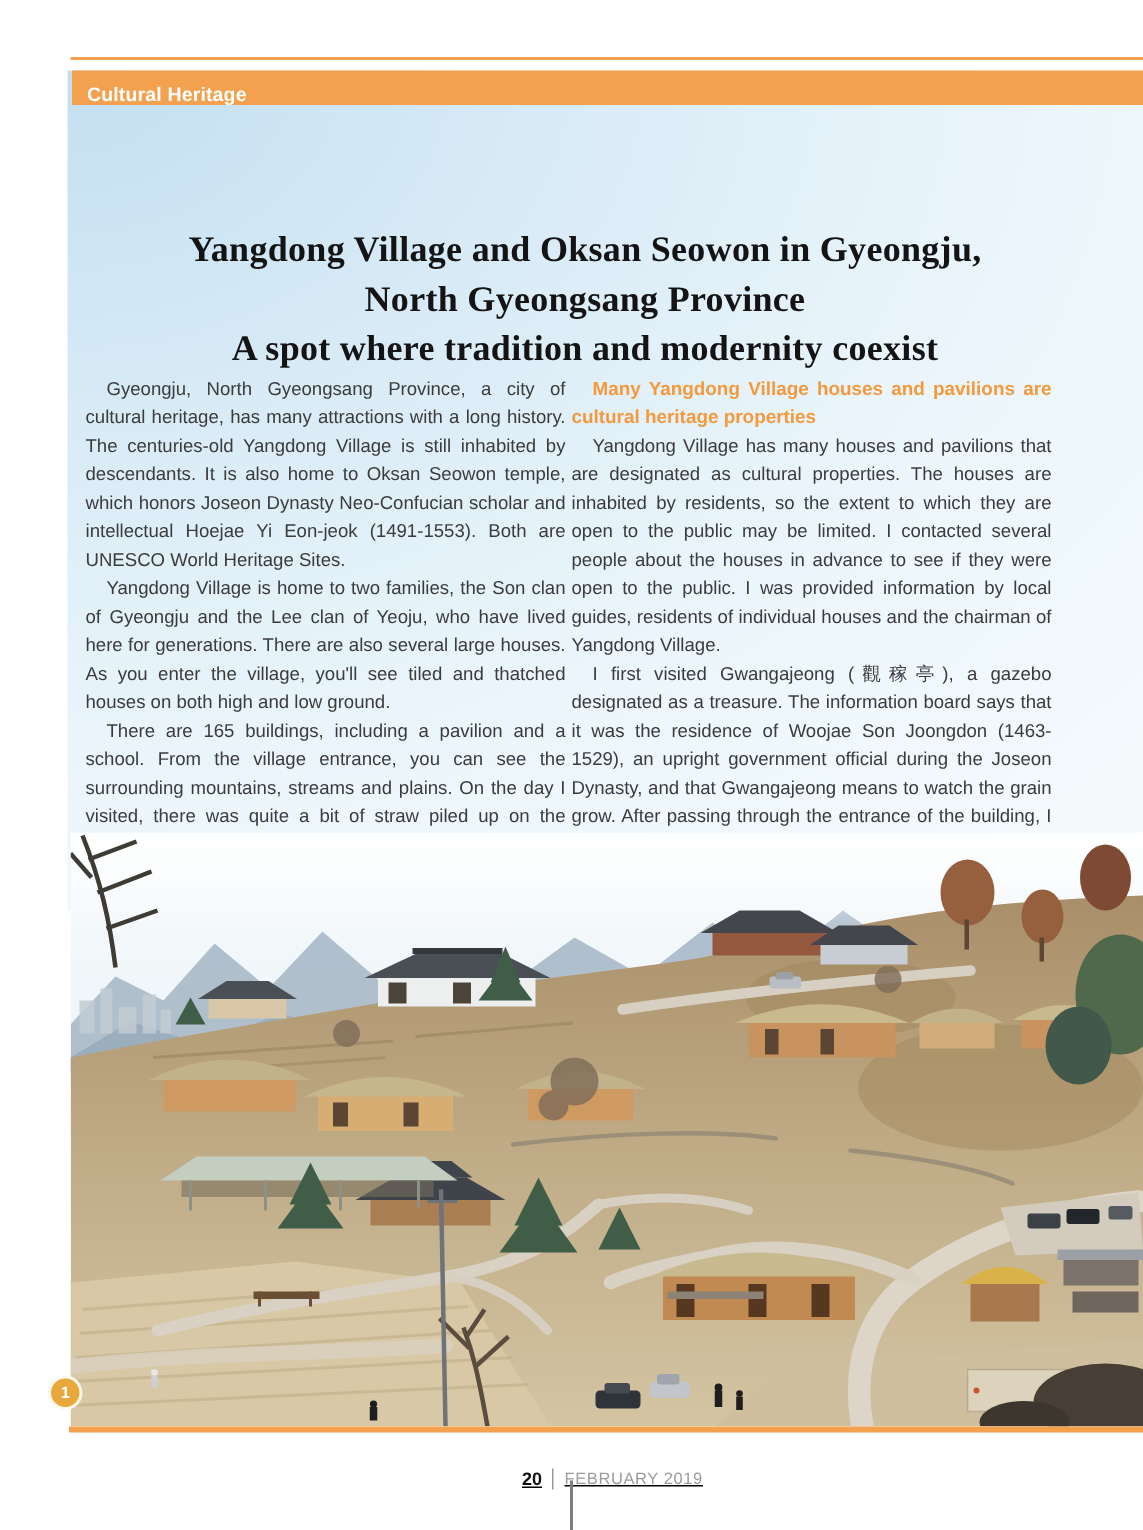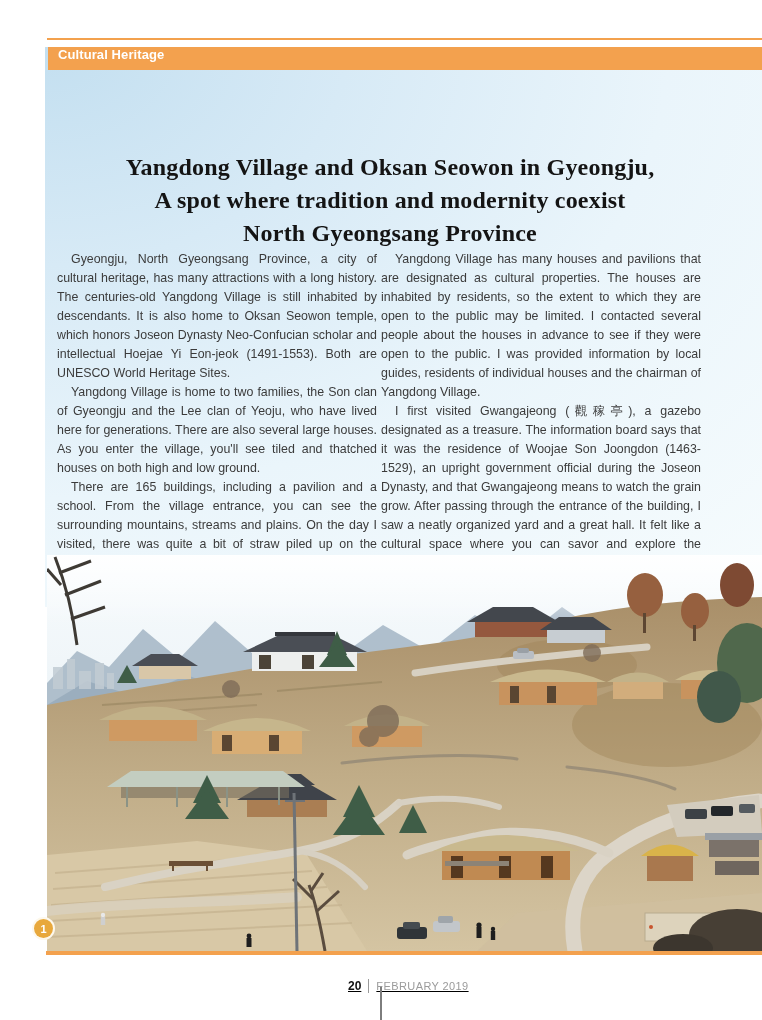--- a/index.html
+++ b/index.html
@@ -11,21 +11,21 @@
   
   .top-rule{position:absolute;left:47px;right:0;top:38px;height:2px;background:#f3a14e;}
   
   .content-panel{
     position:absolute;left:45px;right:0;top:47px;height:560px;
     background:radial-gradient(140% 130% at 0% 0%, #c3dff0 0%, #d7eaf6 30%, #eaf5fb 62%, #f5fbfd 100%);
   }
   
   .kicker-bar{
     position:absolute;left:48px;right:0;top:47px;height:23px;background:#f3a14e;
-    display:flex;align-items:flex-start;
+    display:flex;align-items:flex-end;
   }
   .kicker-bar .kicker-label{
     color:#ffffff;font-weight:bold;font-size:13px;padding-left:10px;letter-spacing:.1px;
   }
   
   .title-block{
     position:absolute;left:60px;width:660px;top:131px;text-align:center;
     font-family:"Liberation Serif","DejaVu Serif",serif;font-weight:bold;color:#141414;
     font-size:24px;line-height:33px;letter-spacing:.2px;margin-top:20px;
   }
@@ -65,31 +65,32 @@
 
 <div class="top-rule"></div>
 <div class="content-panel"></div>
 
 <div class="kicker-bar">
   <span class="kicker-label">Cultural Heritage</span>
 </div>
 
 <div class="title-block">
   <div>Yangdong Village and Oksan Seowon in Gyeongju,</div>
+  <div>North Gyeongsang Province</div>
   <div>A spot where tradition and modernity coexist</div>
-  <div>North Gyeongsang Province</div>
 </div>
 
 <div class="columns">
   <div class="col">
     <p>Gyeongju, North Gyeongsang Province, a city of cultural heritage, has many attractions with a long history. The centuries-old Yangdong Village is still inhabited by descendants. It is also home to Oksan Seowon temple, which honors Joseon Dynasty Neo-Confucian scholar and intellectual Hoejae Yi Eon-jeok (1491-1553). Both are UNESCO World Heritage Sites.</p>
     <p>Yangdong Village is home to two families, the Son clan of Gyeongju and the Lee clan of Yeoju, who have lived here for generations. There are also several large houses. As you enter the village, you'll see tiled and thatched houses on both high and low ground.</p>
     <p>There are 165 buildings, including a pavilion and a school. From the village entrance, you can see the surrounding mountains, streams and plains. On the day I visited, there was quite a bit of straw piled up on the plains. Workers were weaving it using a machine. It is said that every winter, the village takes down the old roofs and puts up new ones made of straw.</p>
   </div>
   <div class="col">
+    <p class="col-heading">Many Yangdong Village houses and pavilions are cultural heritage properties</p>
     <p>Yangdong Village has many houses and pavilions that are designated as cultural properties. The houses are inhabited by residents, so the extent to which they are open to the public may be limited. I contacted several people about the houses in advance to see if they were open to the public. I was provided information by local guides, residents of individual houses and the chairman of Yangdong Village.</p>
     <p>I first visited Gwangajeong (觀稼亭), a gazebo designated as a treasure. The information board says that it was the residence of Woojae Son Joongdon (1463-1529), an upright government official during the Joseon Dynasty, and that Gwangajeong means to watch the grain grow. After passing through the entrance of the building, I saw a neatly organized yard and a great hall. It felt like a cultural space where you can savor and explore the landscape and the house.</p>
   </div>
 </div>
 
 <div class="photo">
   <svg width="715" height="396" viewBox="0 0 715 396" xmlns="http://www.w3.org/2000/svg">
     <defs>
       <linearGradient id="sky" x1="0" y1="0" x2="0" y2="1">
         <stop offset="0" stop-color="#f7fbfd"></stop>

